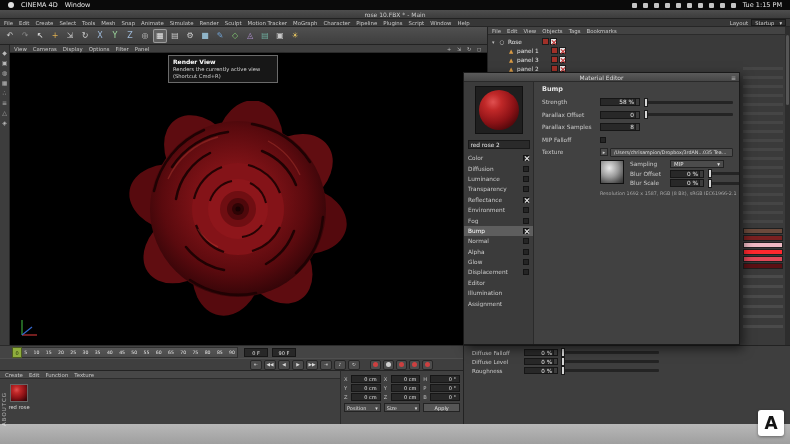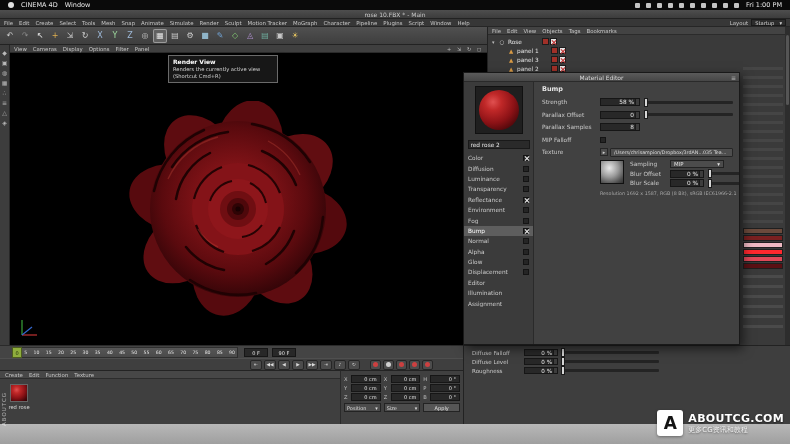--- a/index.html
+++ b/index.html
@@ -162,21 +162,21 @@
       <span class="status-icon"></span>
       <span class="status-icon"></span>
       <span class="status-icon"></span>
       <span class="status-icon"></span>
       <span class="status-icon"></span>
       <span class="status-icon"></span>
       <span class="status-icon"></span>
       <span class="status-icon"></span>
       <span class="status-icon"></span>
     </span>
-  <span class="clock">Fri 1:00 PM</span>
+  <span class="clock">Tue 1:15 PM</span>
 </div>
 
 <div id="titlebar" class="panel">
   <span>rose 10.FBX * - Main</span>
 </div>
 
 <div id="menubar" class="panel">
   <span style="display:flex;gap:6px">
       <span class="menu-item">File</span>
       <span class="menu-item">Edit</span>
@@ -741,18 +741,14 @@
       </div>
       </div>
     <div class="co-apply">Apply</div>
   </div>
 </div>
 
 <div id="desktop" class="panel"></div>
 
 <div id="wm">
   <div id="wm-logo">A</div>
-  <div id="wm-text">
-    <div class="site">ABOUTCG.COM</div>
-    <div class="tag">更多CG资讯和教程</div>
-  </div>
 </div>
 <div id="wm-vert">ABOUTCG</div>
 
 </body></html>

